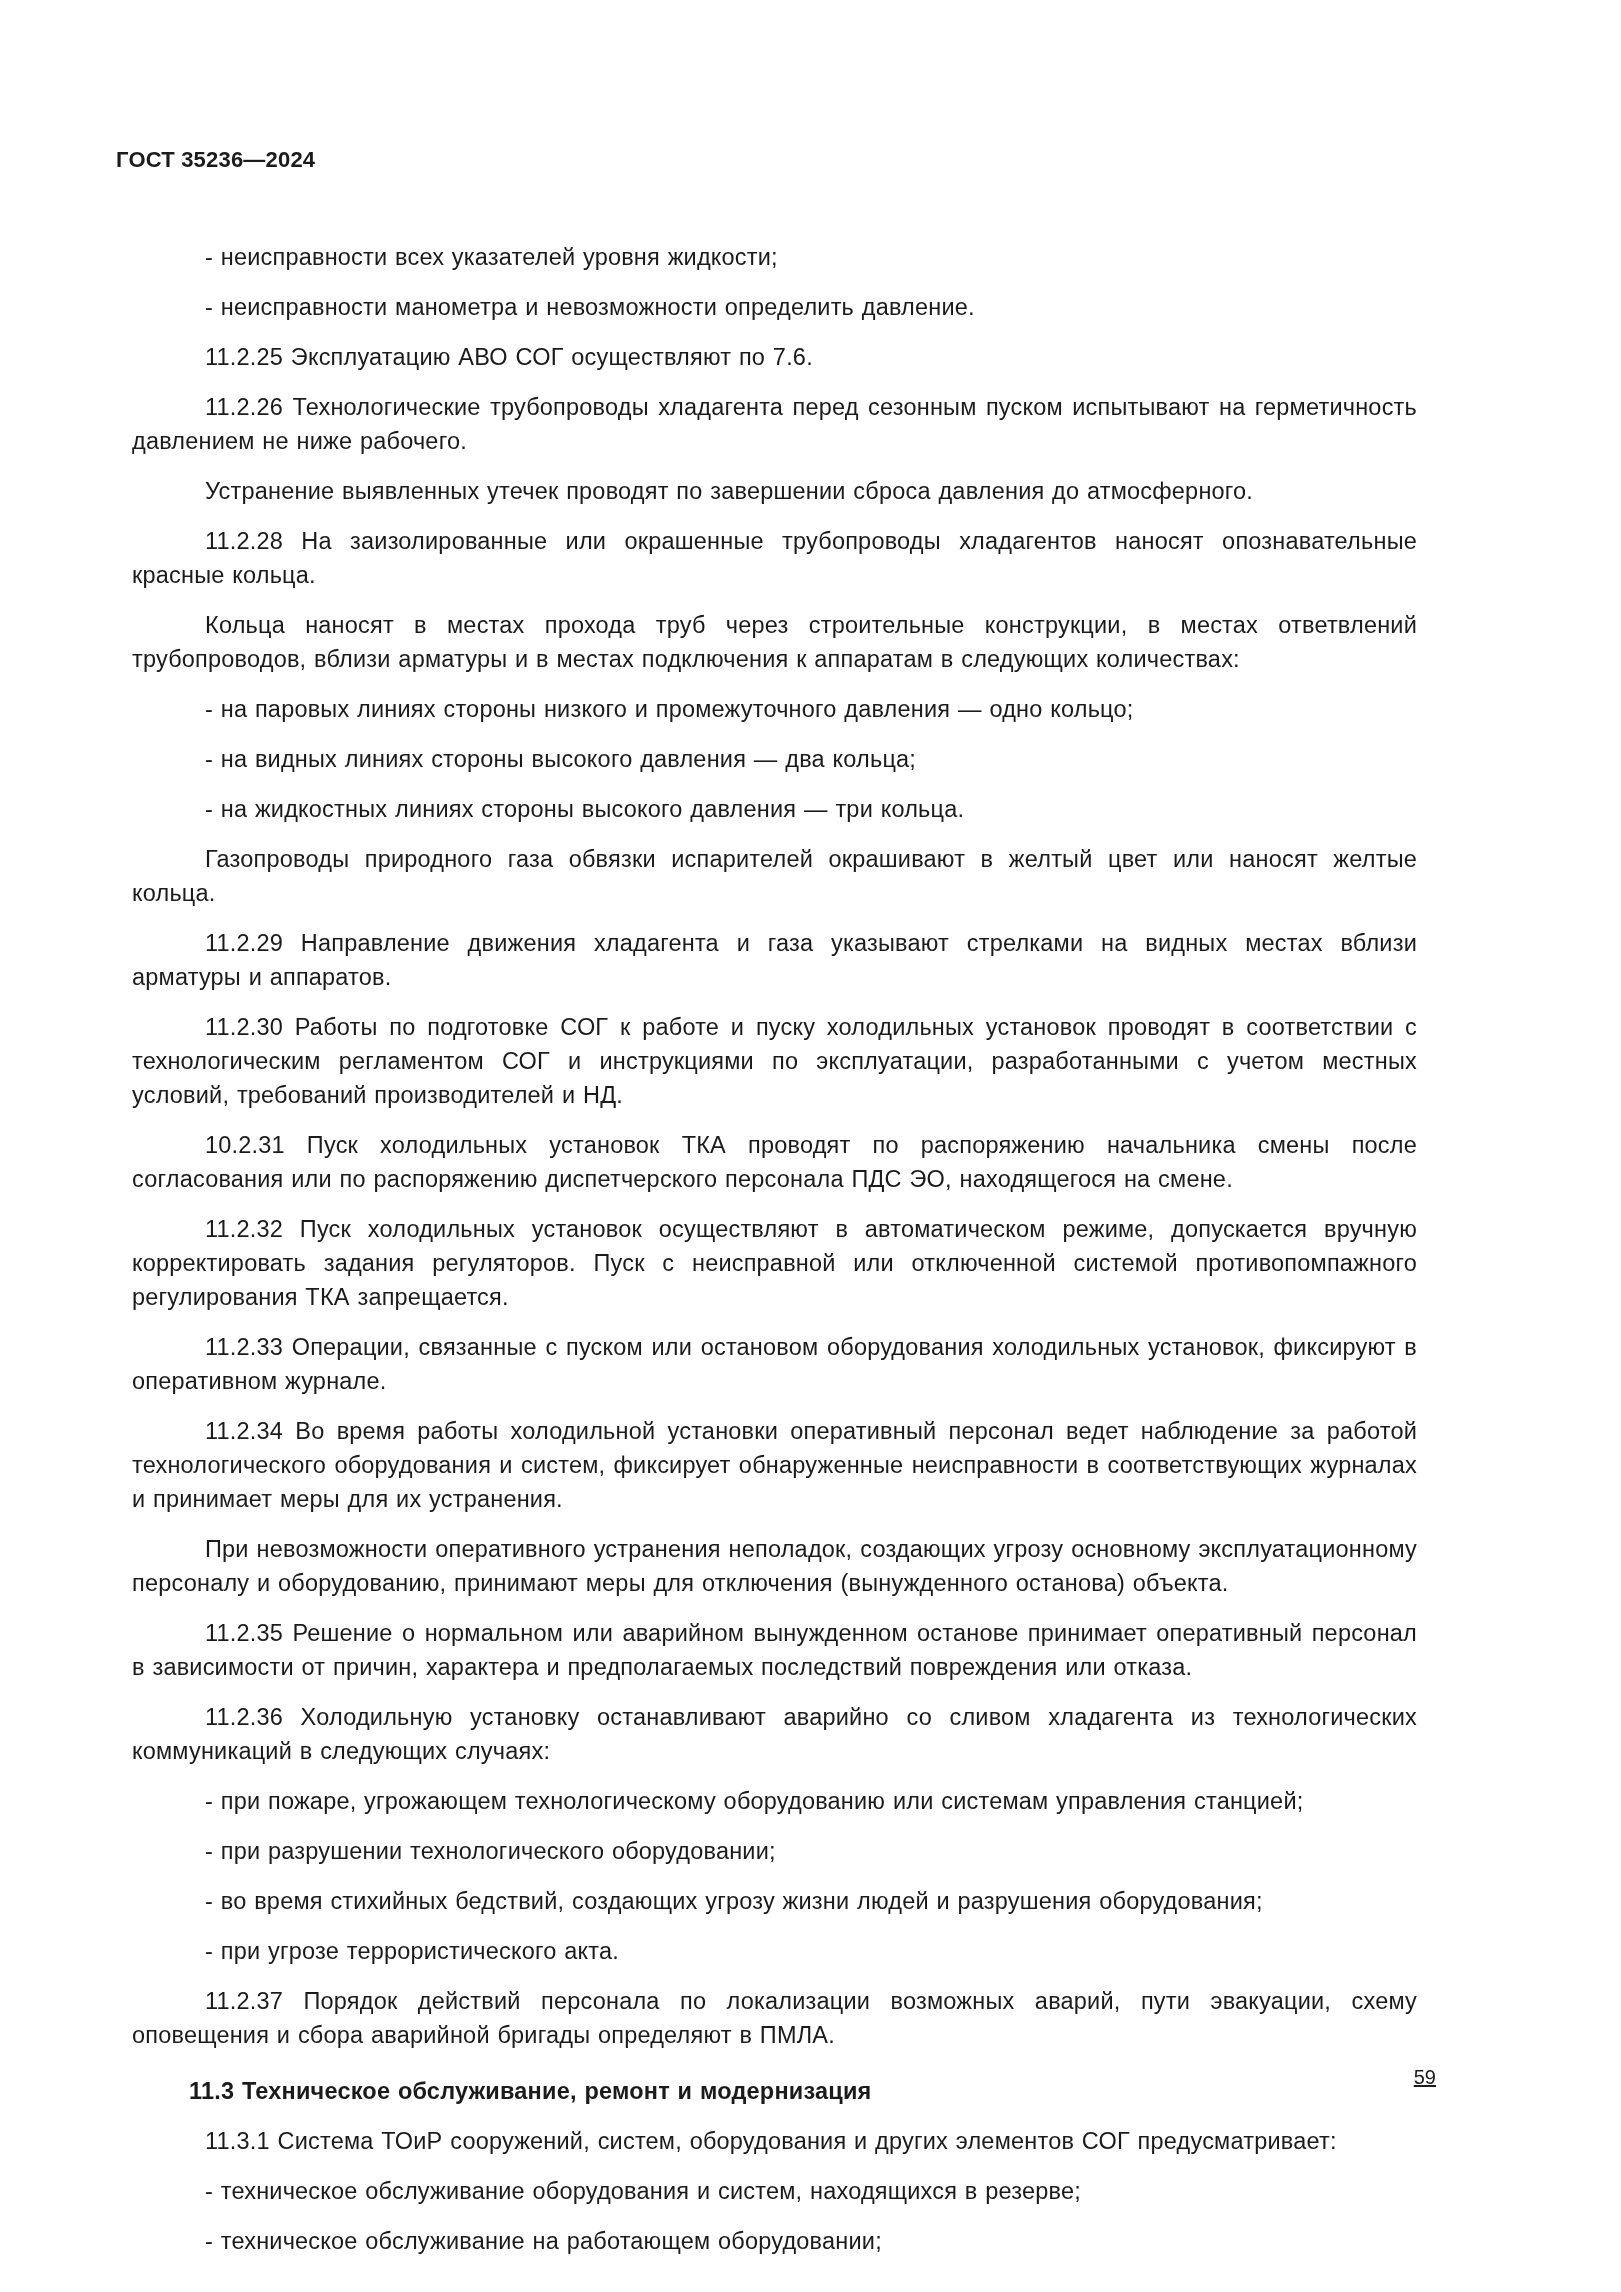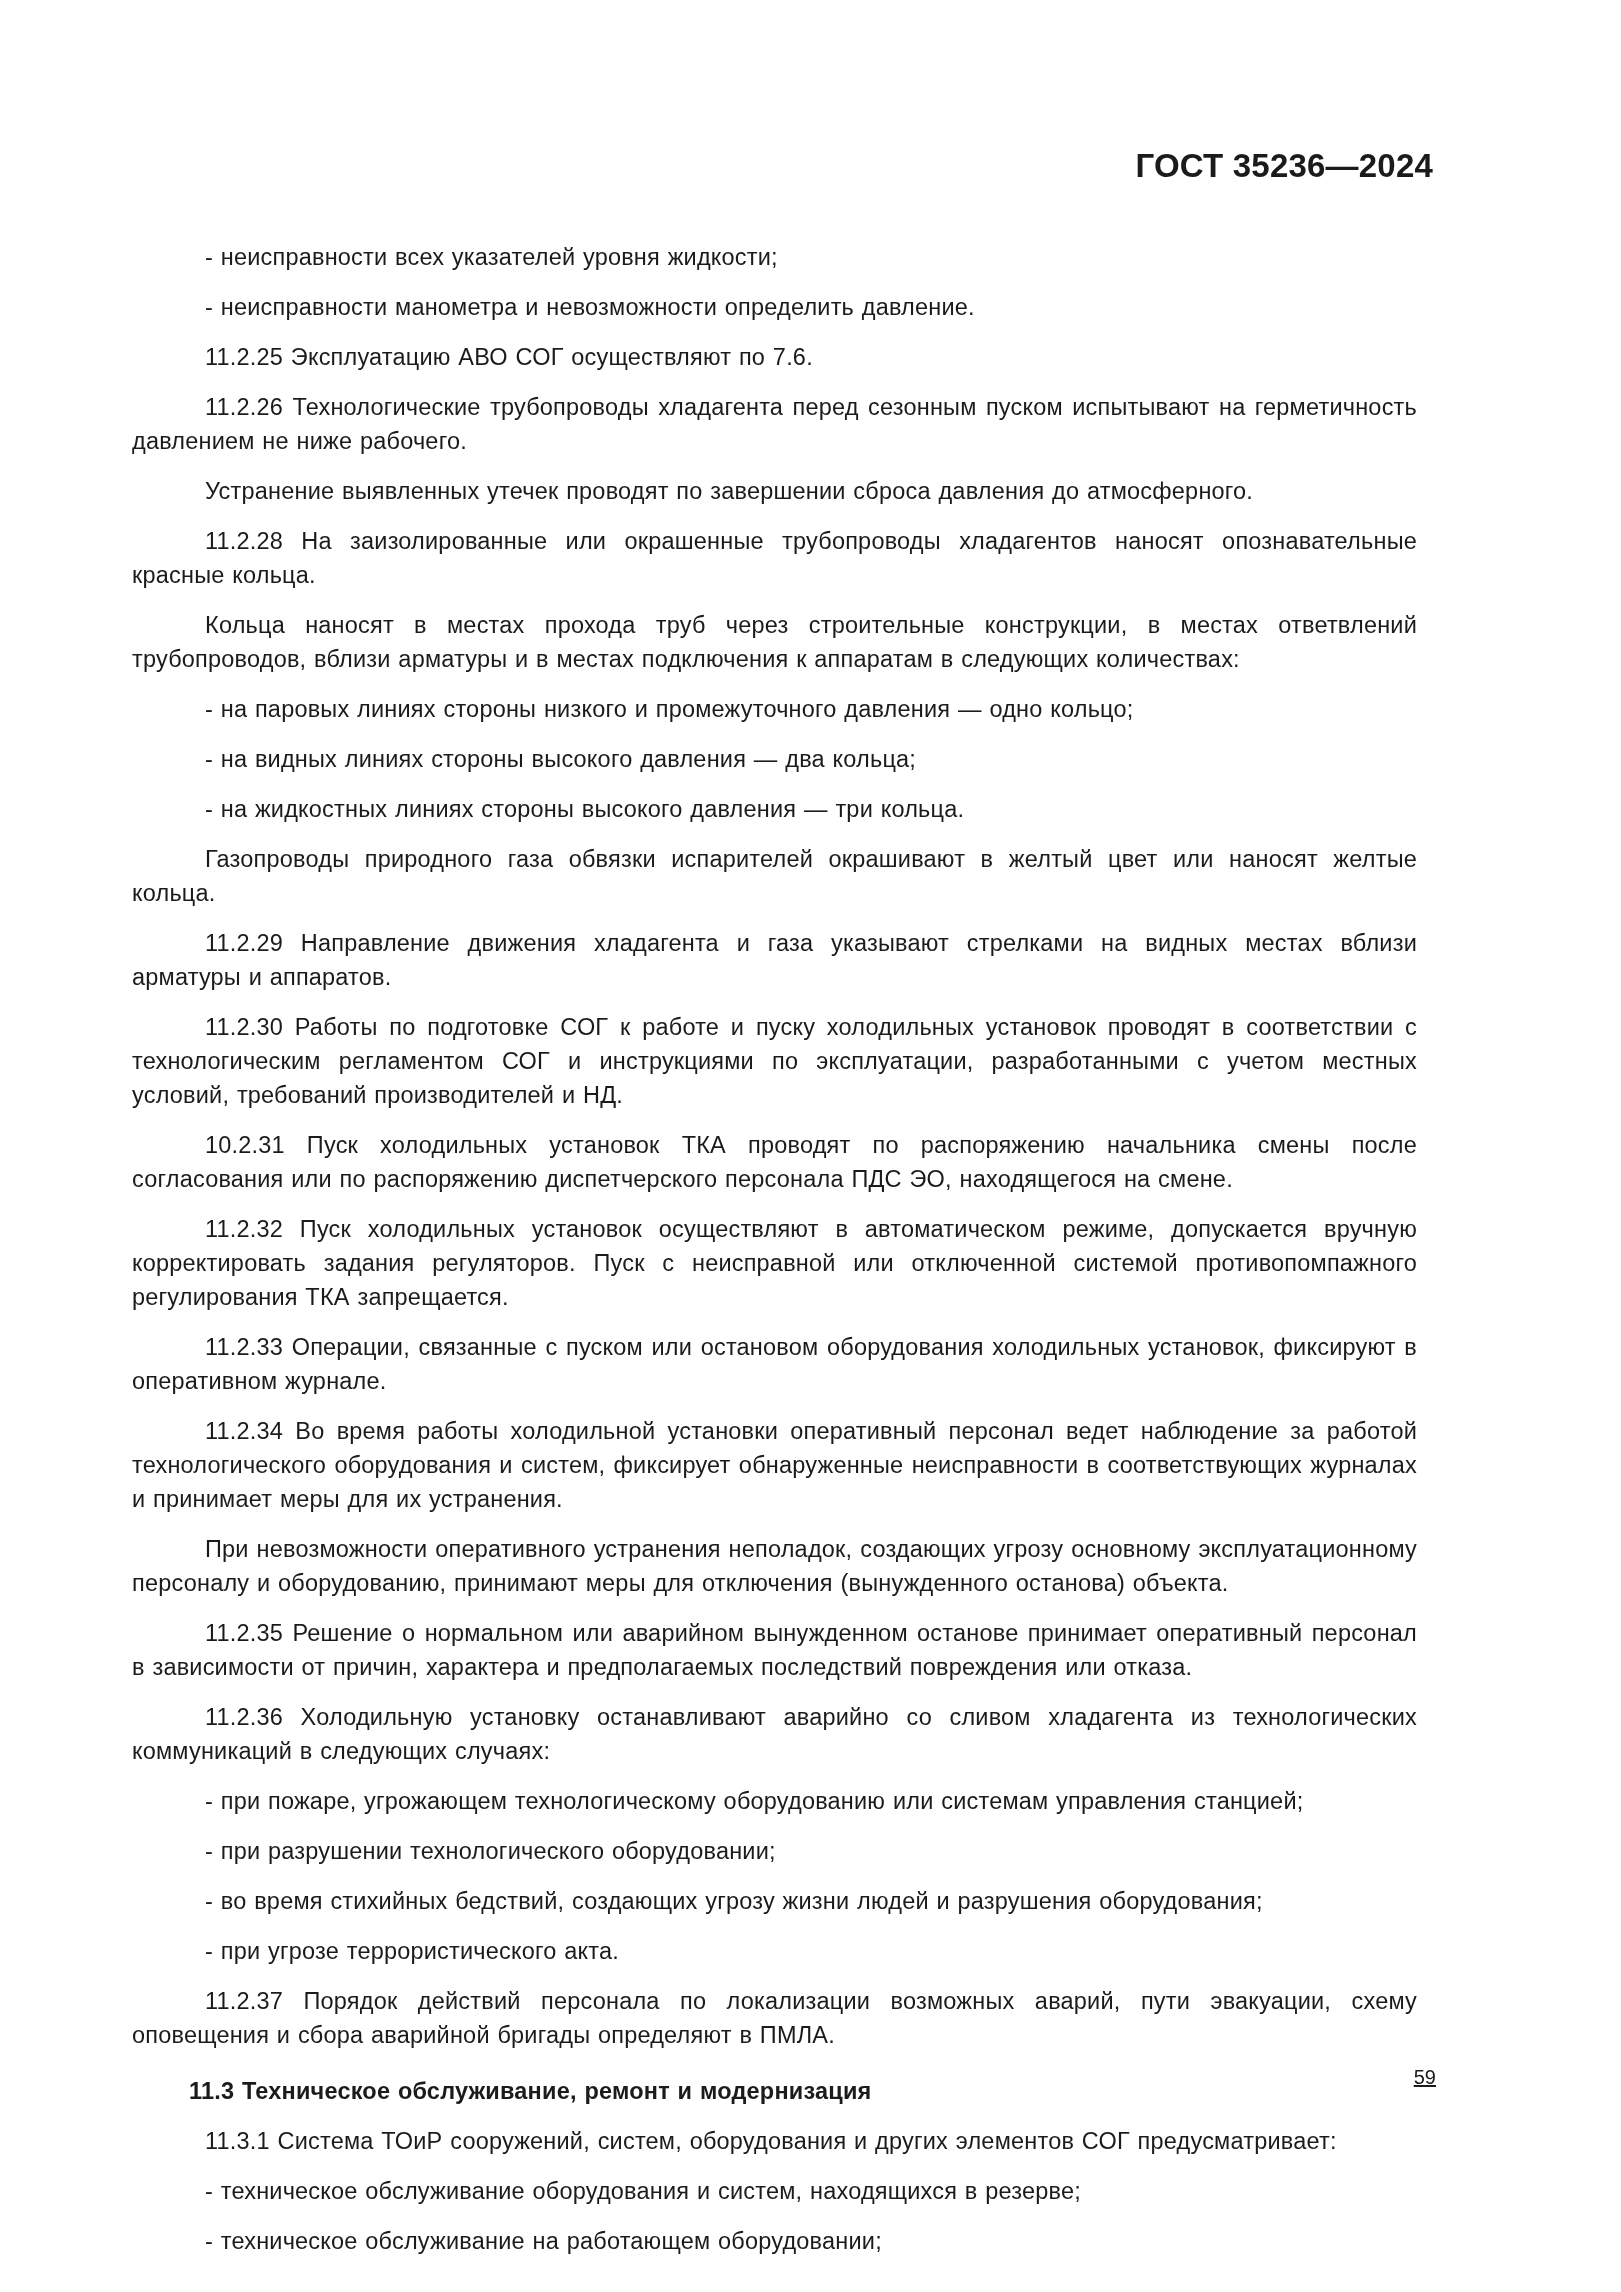--- a/index.html
+++ b/index.html
@@ -15,23 +15,22 @@
     background: #ffffff;
     font-family: "Liberation Sans", sans-serif;
     color: #1b1b1b;
     overflow: hidden;
   }
   .doc-header {
     position: absolute;
     top: 147px;
     left: 116px;
     width: 1317px;
-    text-align: right;
     font-weight: bold;
-    font-size: 33px;
+    font-size: 22px;
     letter-spacing: 0.2px;
     white-space: nowrap;
   }
   .doc-body {
     position: absolute;
     top: 224px;
     left: 116px;
     width: 1317px;
     font-size: 23.5px;
     line-height: 34px;

